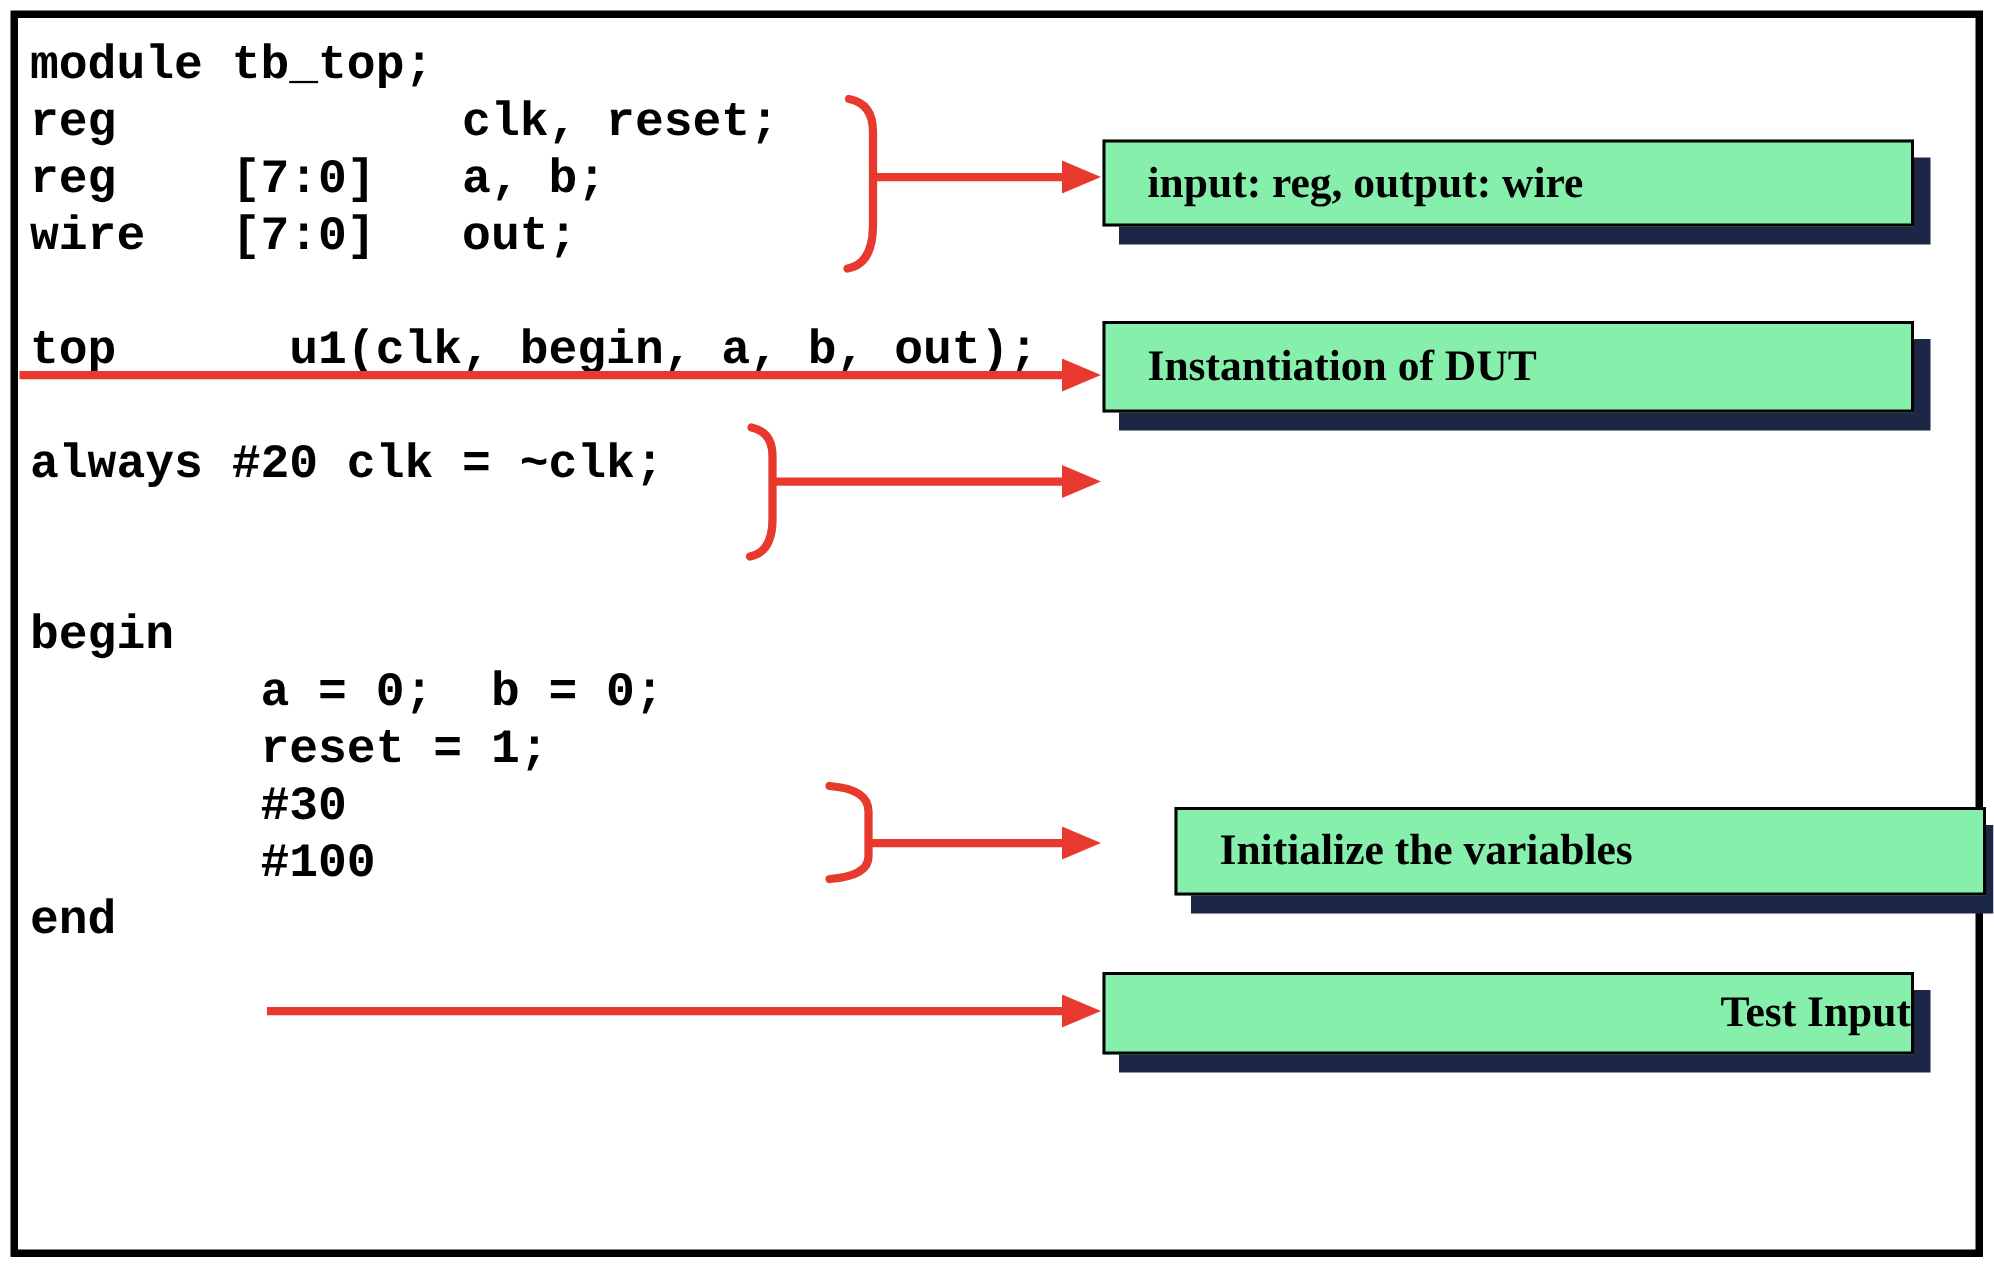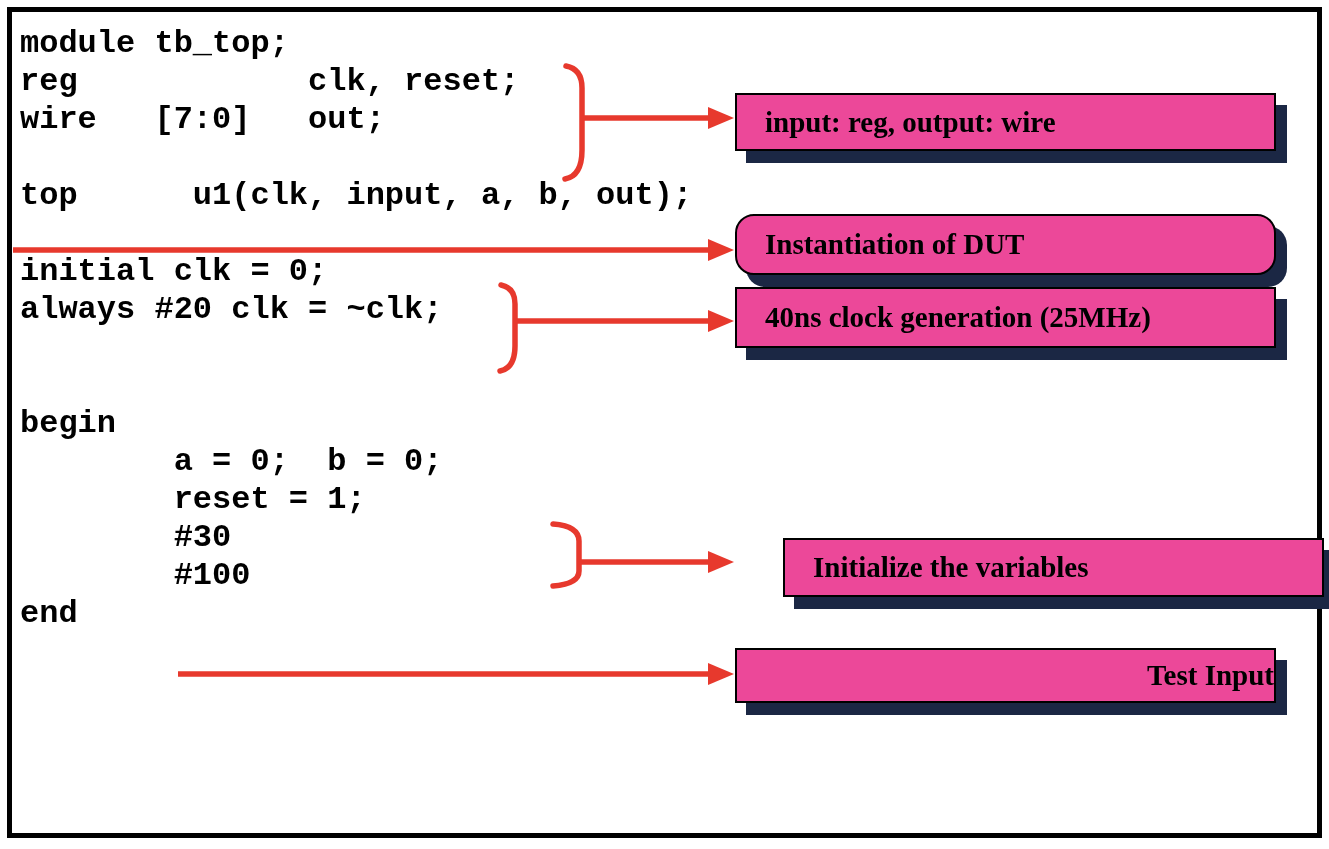--- a/index.html
+++ b/index.html
@@ -32,21 +32,21 @@
   #red-overlay {
     position: absolute;
     left: 0; top: 0;
     width: 1329px; height: 849px;
     pointer-events: none;
   }
   .callout {
     position: absolute;
     left: 735px;
     width: 541px;
-    background: #ec4899;
+    background: #86efac;
     border: 2px solid #000000;
     box-sizing: border-box;
     box-shadow: 11px 12px 0 0 #1b2744;
     display: flex;
     align-items: center;
     padding-left: 28px;
     font-family: "Liberation Serif", "DejaVu Serif", serif;
     font-weight: bold;
     font-size: 29px;
     color: #000000;
@@ -55,44 +55,41 @@
 </style>
 </head>
 <body>
 
 <div id="stage">
   <div id="frame"></div>
 
   <div id="code">
     <div class="code-line">module tb_top;</div>
     <div class="code-line">reg            clk, reset;</div>
+    <div class="code-line">reg    [7:0]   a, b;</div>
     <div class="code-line">wire   [7:0]   out;</div>
     <div class="code-line"></div>
-    <div class="code-line">top      u1(clk, input, a, b, out);</div>
+    <div class="code-line">top      u1(clk, begin, a, b, out);</div>
     <div class="code-line"></div>
-    <div class="code-line">initial clk = 0;</div>
     <div class="code-line">always #20 clk = ~clk;</div>
     <div class="code-line"></div>
     <div class="code-line"></div>
     <div class="code-line">begin</div>
     <div class="code-line">        a = 0;  b = 0;</div>
     <div class="code-line">        reset = 1;</div>
     <div class="code-line">        #30</div>
     <div class="code-line">        #100</div>
     <div class="code-line">end</div>
   </div>
 
   <div class="callout" style="top:93px;  height:58px;">
     <span>input: reg, output: wire</span>
   </div>
-  <div class="callout" style="top:214px; height:61px;border-radius:19px;">
+  <div class="callout" style="top:214px; height:61px;">
     <span>Instantiation of DUT</span>
-  </div>
-  <div class="callout" style="top:287px; height:61px;">
-    <span>40ns clock generation (25MHz)</span>
   </div>
   <div class="callout" style="top:538px; height:59px;margin-left:48px;">
     <span>Initialize the variables</span>
   </div>
   <div class="callout" style="top:648px; height:55px;justify-content:flex-end;">
     <span>Test Input</span>
   </div>
 
   <svg id="red-overlay" viewBox="0 0 1329 849">
 

